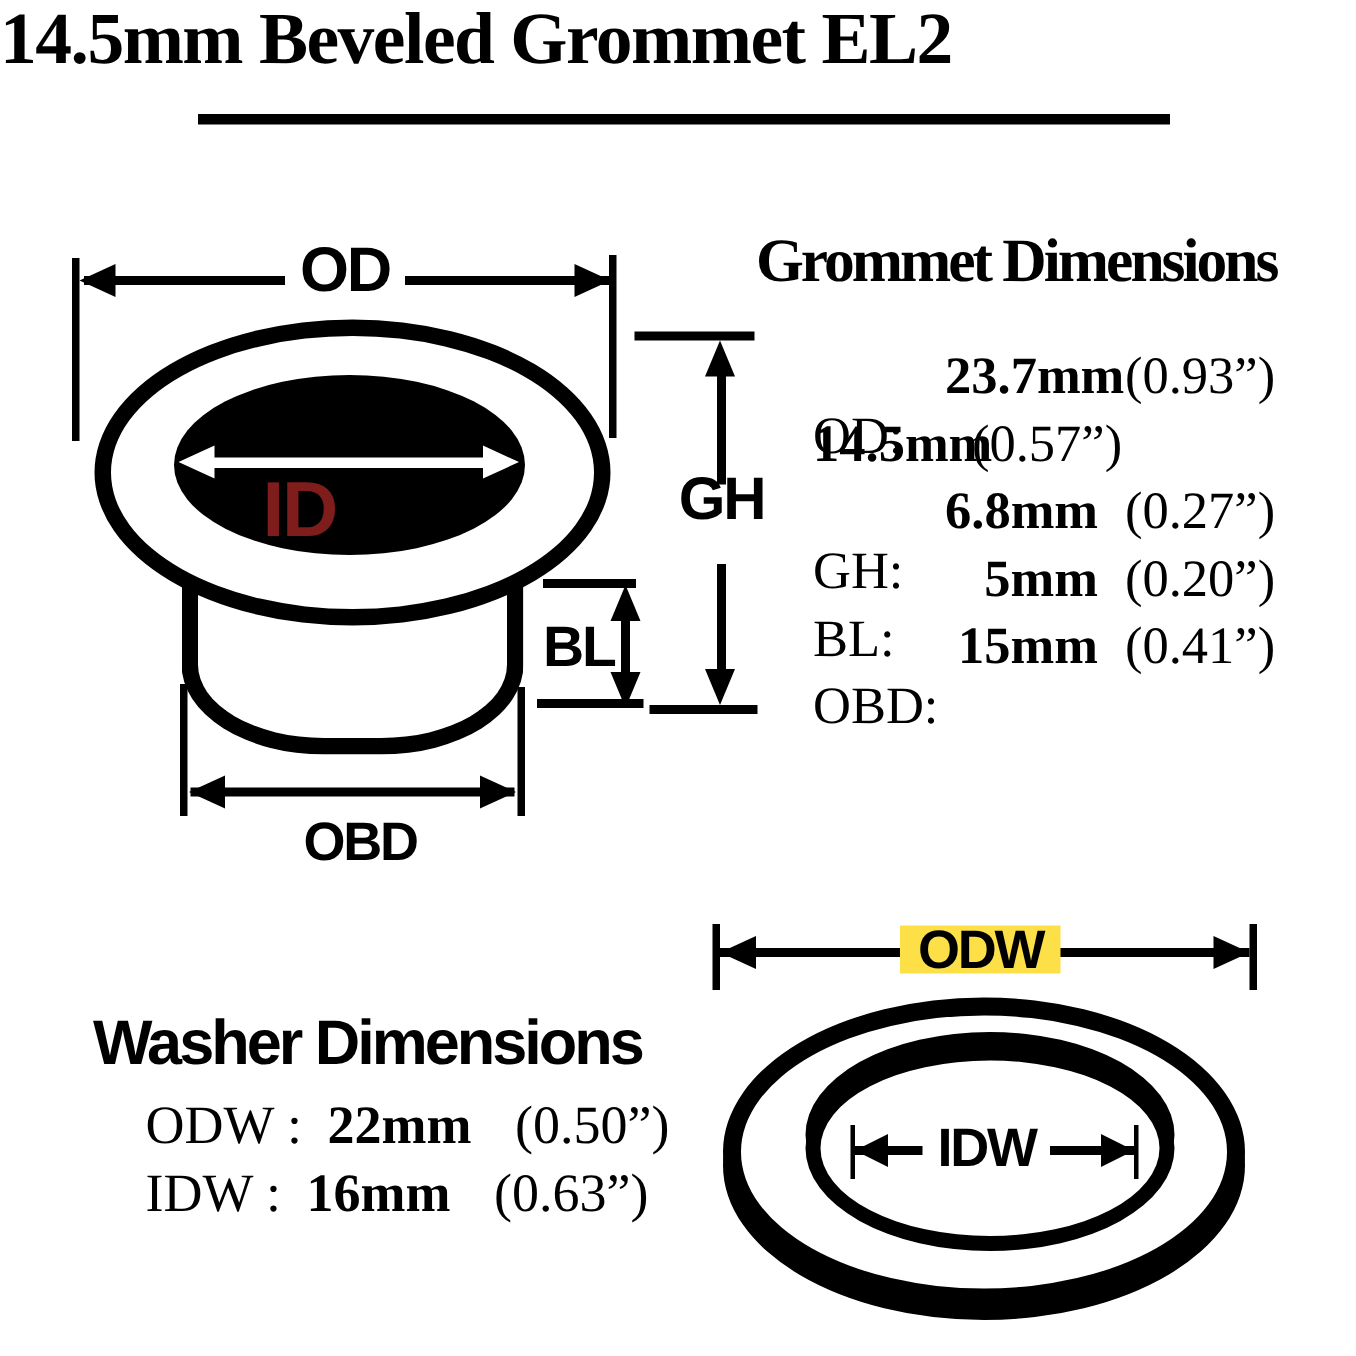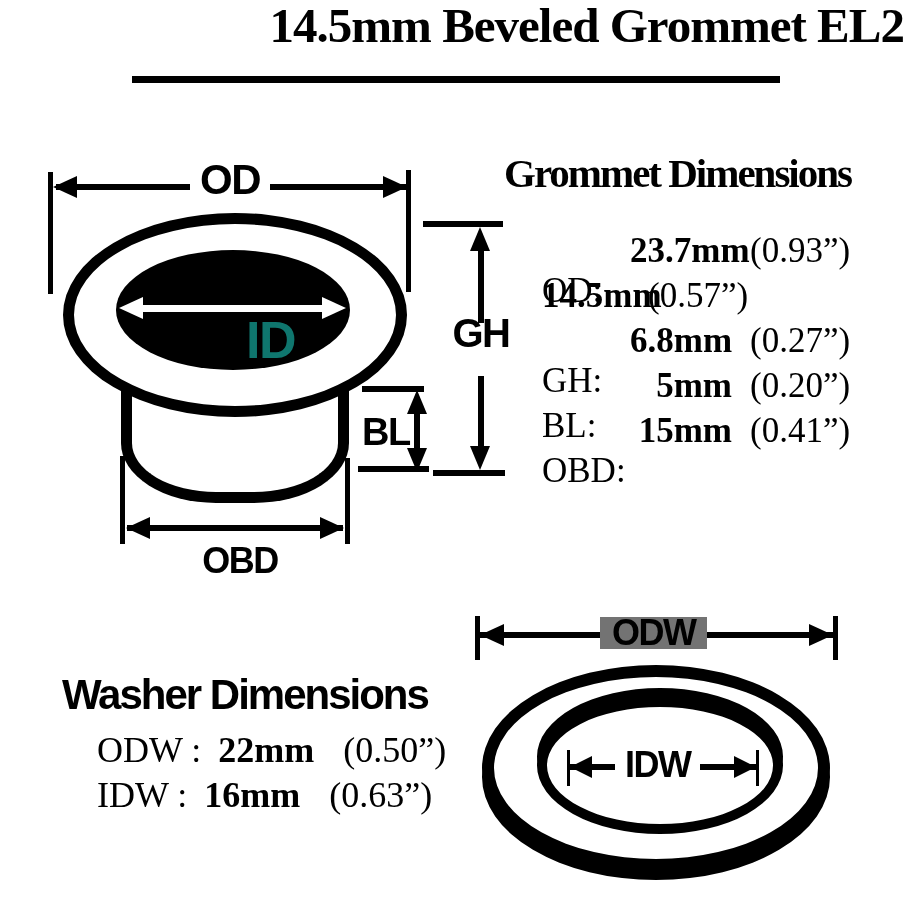--- a/index.html
+++ b/index.html
@@ -18,39 +18,39 @@
   .tri.d { border-left:10px solid transparent; border-right:10px solid transparent; border-top:24px solid #000; }
   .tri.wl { border-top:11px solid transparent; border-bottom:11px solid transparent; border-right:24px solid #fff; }
   .tri.wr { border-top:11px solid transparent; border-bottom:11px solid transparent; border-left:24px solid #fff; }
   .slabel {
     position:absolute; z-index:7;
     font-family:"Liberation Sans", sans-serif; font-weight:bold;
     letter-spacing:-1.5px; color:#000; white-space:nowrap;
   }
   
   #title {
-    position:absolute; left:0; top:24; width:904px; text-align:right;
+    position:absolute; left:0; top:24; width:904px; text-align:left;
     font-family:"Liberation Serif", serif; font-weight:bold;
     font-size:49px; line-height:52px; letter-spacing:-1px;
   }
   #title-underline { position:absolute; left:132px; top:76px; width:648px; height:7px; background:#000; }
 
   
   #flange  { position:absolute; left:63px;  top:213px; width:344px; height:204px;
              border:11px solid #000; border-radius:50%; background:#fff; z-index:2; box-sizing:border-box; }
   #hole    { position:absolute; left:116px; top:250px; width:234px; height:120px;
              border-radius:50%; background:#000; z-index:3; }
   #barrel  { position:absolute; left:121px; top:391px; width:228px; height:112px;
              border:11px solid #000; border-top:none; background:#fff; z-index:1; box-sizing:border-box;
              border-bottom-left-radius:95px 60px; border-bottom-right-radius:95px 60px; }
   #id-shaft { position:absolute; left:138px; top:305px; width:190px; height:7px; background:#fff; z-index:4; }
   #id-tri-l { left:119px; top:297px; z-index:4; }
   #id-tri-r { left:322px; top:297px; z-index:4; }
-  #id-label { left:175px; top:315px; width:120px; text-align:right;
-              font-size:52px; line-height:50px; color:#0f766e; z-index:5; }
+  #id-label { left:175px; top:315px; width:120px; text-align:left;
+              font-size:52px; line-height:50px; color:#7f1d1d; z-index:5; }
 
   
   #od-ext-l { left:48px;  top:172px; width:5px; height:122px; }
   #od-ext-r { left:406px; top:170px; width:5px; height:122px; }
   #od-line  { left:56px;  top:184px; width:350px; height:6px; }
   #od-tri-l { left:53px;  top:176px; }
   #od-tri-r { left:383px; top:176px; }
   #od-label { left:190px; top:162px; padding:0 10px; background:#fff;
               font-size:42px; line-height:36px; }
 
@@ -113,21 +113,21 @@
                   border:10px solid #000; border-radius:50%; background:#fff; z-index:3; box-sizing:border-box; }
   #washer-hole  { position:absolute; left:537px; top:697px; width:246px; height:137px;
                   border:10px solid #000; border-radius:50%; background:#fff; z-index:4; box-sizing:border-box; }
 
   
   #odw-tick-l { left:475px; top:616px; width:5px; height:44px; }
   #odw-tick-r { left:833px; top:616px; width:5px; height:44px; }
   #odw-line   { left:480px; top:632px; width:353px; height:6px; }
   #odw-tri-l  { left:480px; top:624px; }
   #odw-tri-r  { left:809px; top:624px; }
-  #odw-label  { left:600px; top:617px; padding:0 12px; background:#737373;
+  #odw-label  { left:600px; top:617px; padding:0 12px; background:#fde047;
                 font-size:36px; line-height:32px; }
 
   
   #idw-tick-l { left:567px; top:750px; width:3px; height:36px; z-index:5; }
   #idw-tick-r { left:756px; top:750px; width:3px; height:36px; z-index:5; }
   #idw-line   { left:570px; top:764px; width:186px; height:6px; z-index:5; }
   #idw-tri-l  { left:570px; top:756px; border-right-width:22px; z-index:5; }
   #idw-tri-r  { left:734px; top:756px; border-left-width:22px; z-index:5; }
   #idw-label  { left:615px; top:749px; padding:0 10px; background:#fff;
                 font-size:36px; line-height:32px; z-index:5; }

